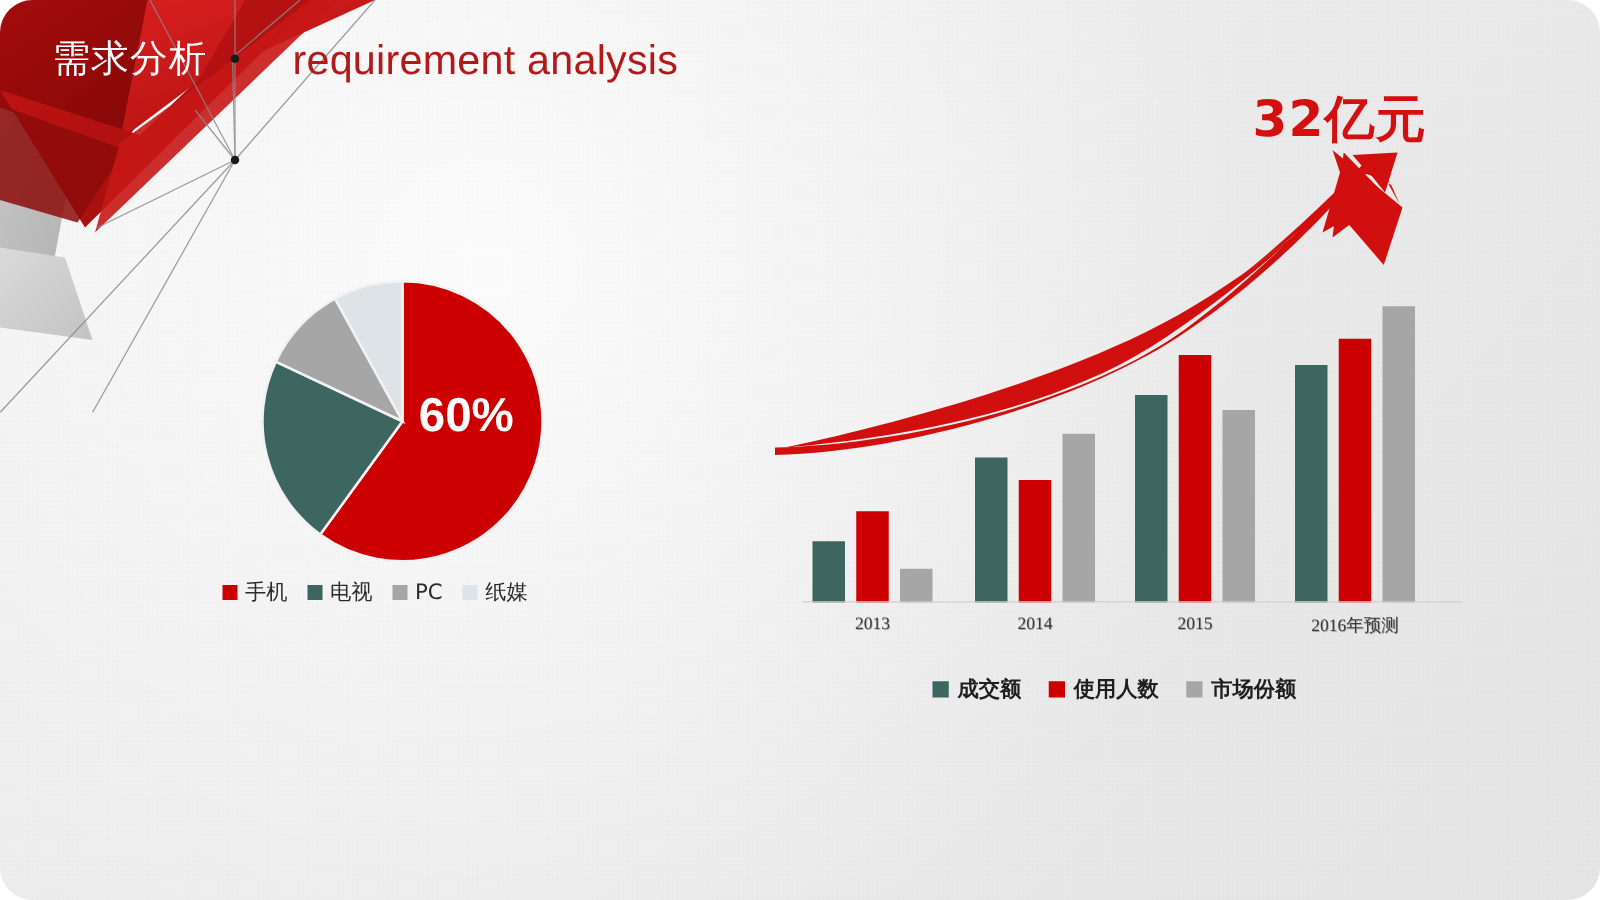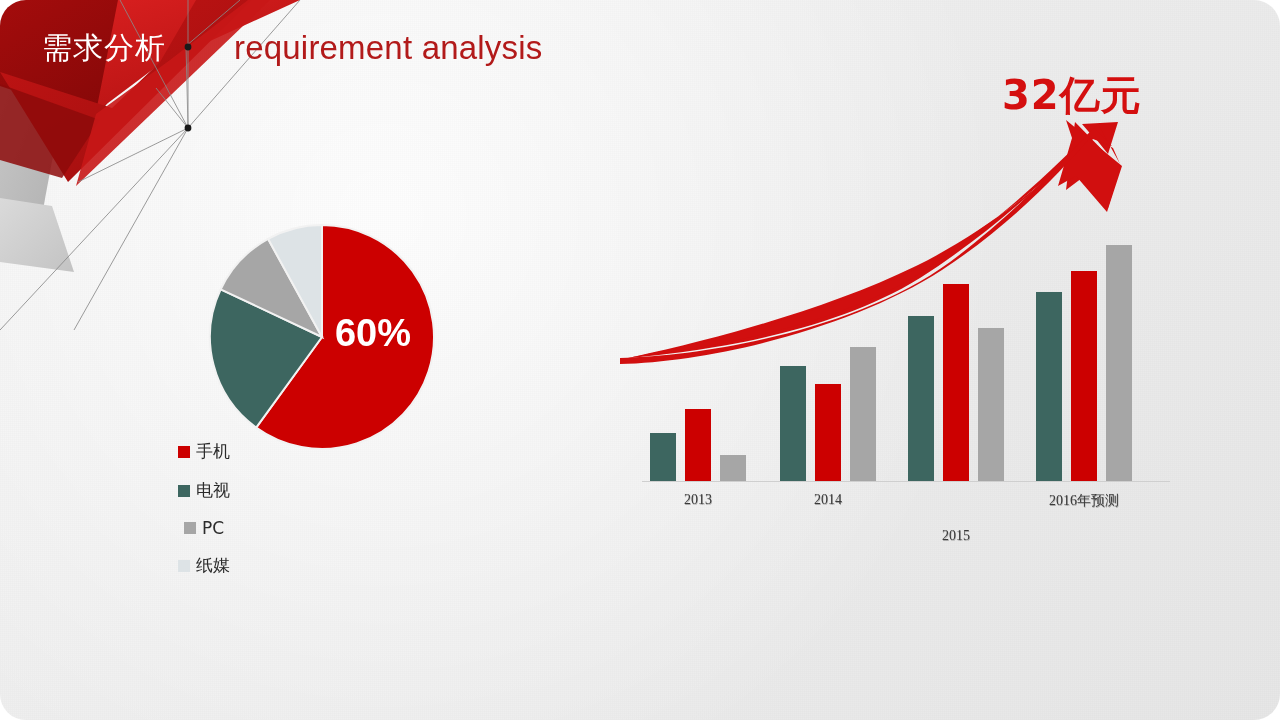--- a/index.html
+++ b/index.html
@@ -117,29 +117,28 @@
     font-size: 38px;
     font-weight: bold;
     color: #ffffff;
     font-family: "Liberation Sans", sans-serif;
     pointer-events: none;
   }
 
   #pie-legend {
     position: absolute;
     left: 178px;
-    top: 440px;
+    top: 462px;
     display: flex;
     align-items: center;
     gap: 16px;
     font-size: 17px;
     color: #2b2b2b;
     font-family: "DejaVu Sans", "Liberation Sans", sans-serif;
     z-index: 6;
-    flex-direction: column;
   }
   #pie-legend .lg {
     display: flex;
     align-items: center;
     gap: 6px;
     white-space: nowrap;
   }
   #pie-legend .sw {
     width: 12px;
     height: 12px;
@@ -366,19 +365,33 @@
         <div class="bar" style="left: 288px; width: 26px; height: 166px; background: rgb(61, 102, 96);"></div>
         <div class="bar" style="left: 323px; width: 26px; height: 198px; background: rgb(204, 0, 0);"></div>
         <div class="bar" style="left: 358px; width: 26px; height: 154px; background: rgb(166, 166, 166);"></div>
         <div class="bar" style="left: 416px; width: 26px; height: 190px; background: rgb(61, 102, 96);"></div>
         <div class="bar" style="left: 451px; width: 26px; height: 211px; background: rgb(204, 0, 0);"></div>
         <div class="bar" style="left: 486px; width: 26px; height: 237px; background: rgb(166, 166, 166);"></div>
       </div>
     <div class="axis-line"></div>
   <div class="group-label" style="left: 14px; width: 128px;">2013</div>
       <div class="group-label" style="left: 144px; width: 128px;">2014</div>
-      <div class="group-label" style="left: 272px; width: 128px; margin-top: 36px;">2015</div>
+      <div class="group-label" style="left: 272px; width: 128px;">2015</div>
       <div class="group-label" style="left: 400px; width: 128px;">2016年预测</div>
     </div>
 
+  <div id="bar-legend">
+      <div class="lg">
+        <span class="sw" style="background: rgb(61, 102, 96);"></span>
+        <span>成交额</span>
+      </div>
+      <div class="lg">
+        <span class="sw" style="background: rgb(204, 0, 0);"></span>
+        <span>使用人数</span>
+      </div>
+      <div class="lg">
+        <span class="sw" style="background: rgb(166, 166, 166);"></span>
+        <span>市场份额</span>
+      </div>
+    </div>
 
 
 </div>
 
 </body></html>

